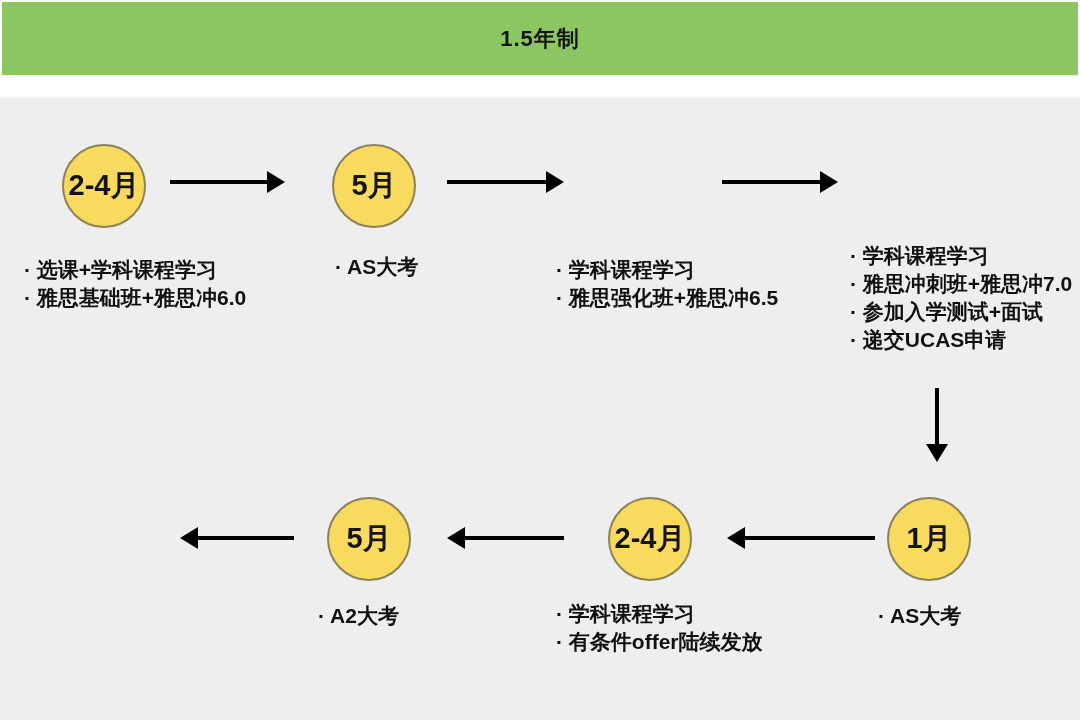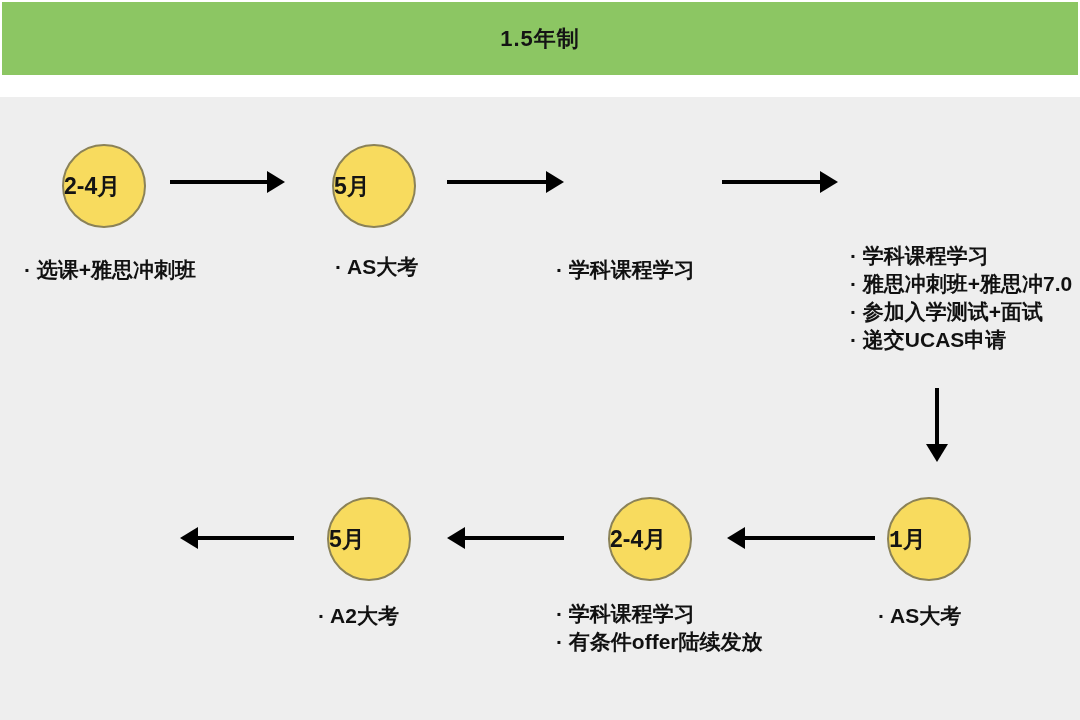--- a/index.html
+++ b/index.html
@@ -23,28 +23,28 @@
     background:var(--header-bg);
     display:flex;align-items:center;justify-content:center;
   }
   .title{font-size:22px;font-weight:bold;color:#141414;letter-spacing:1px;}
   
   .canvas{position:absolute;left:0;right:0;top:97px;bottom:0;background:var(--canvas-bg);}
   
   .node{
     position:absolute;width:84px;height:84px;border-radius:50%;
     background:var(--node-fill);border:2px solid var(--node-border);
-    display:flex;align-items:center;
-    font-size:23px;font-weight:bold;color:#141414;
+    display:flex;align-items:center;justify-content:center;
+    font-size:29px;font-weight:bold;color:#141414;
   }
   .n-t1{left:62px;top:144px;}
   .n-t2{left:332px;top:144px;}
   .n-t3{left:603px;top:144px;}
   .n-t4{left:880px;top:141px;}
-  .n-b1{left:887px;top:497px;font-family:Liberation Mono, monospace;}
+  .n-b1{left:887px;top:497px;}
   .n-b2{left:608px;top:497px;}
   .n-b3{left:327px;top:497px;}
   .n-b4{left:72px;top:497px;}
   
   .notes{position:absolute;font-size:21px;font-weight:bold;line-height:28px;color:var(--text);white-space:nowrap;}
   .b-t1{left:24px;top:256px;}
   .b-t2{left:335px;top:253px;}
   .b-t3{left:556px;top:256px;}
   .b-t4{left:850px;top:242px;}
   .b-b1{left:878px;top:602px;}
@@ -134,27 +134,29 @@
   <div class="arrow h left a5">
       <div class="shaft"></div>
       <div class="head"></div>
     </div>
   <div class="arrow h left a6">
       <div class="shaft"></div>
       <div class="head"></div>
     </div>
 
   <div class="notes b-t1">
-    <div class="line">· 选课+雅思冲刺班</div>
+    <div class="line">· 选课+学科课程学习</div>
+    <div class="line">· 雅思基础班+雅思冲6.0</div>
   </div>
   <div class="notes b-t2">
     <div class="line">· AS大考</div>
   </div>
   <div class="notes b-t3">
     <div class="line">· 学科课程学习</div>
+    <div class="line">· 雅思强化班+雅思冲6.5</div>
   </div>
   <div class="notes b-t4">
     <div class="line">· 学科课程学习</div>
     <div class="line">· 雅思冲刺班+雅思冲7.0</div>
     <div class="line">· 参加入学测试+面试</div>
     <div class="line">· 递交UCAS申请</div>
   </div>
 
   <div class="notes b-b1">
     <div class="line">· AS大考</div>

